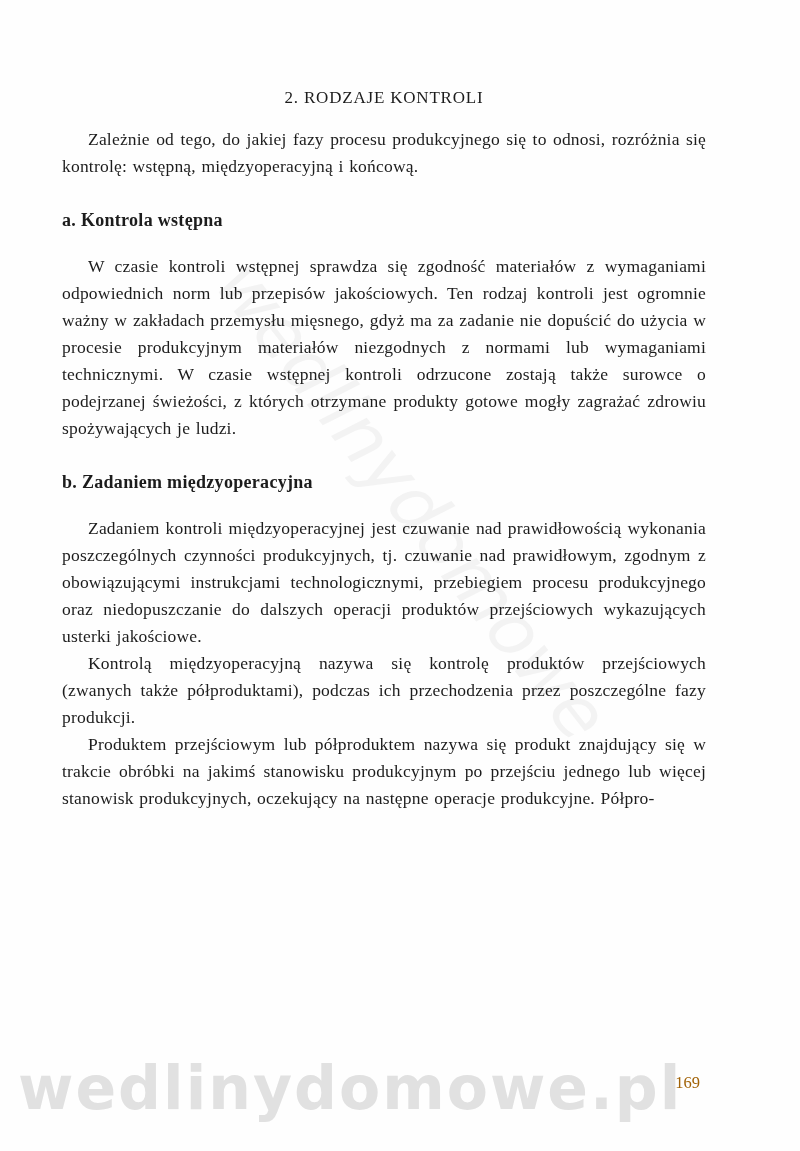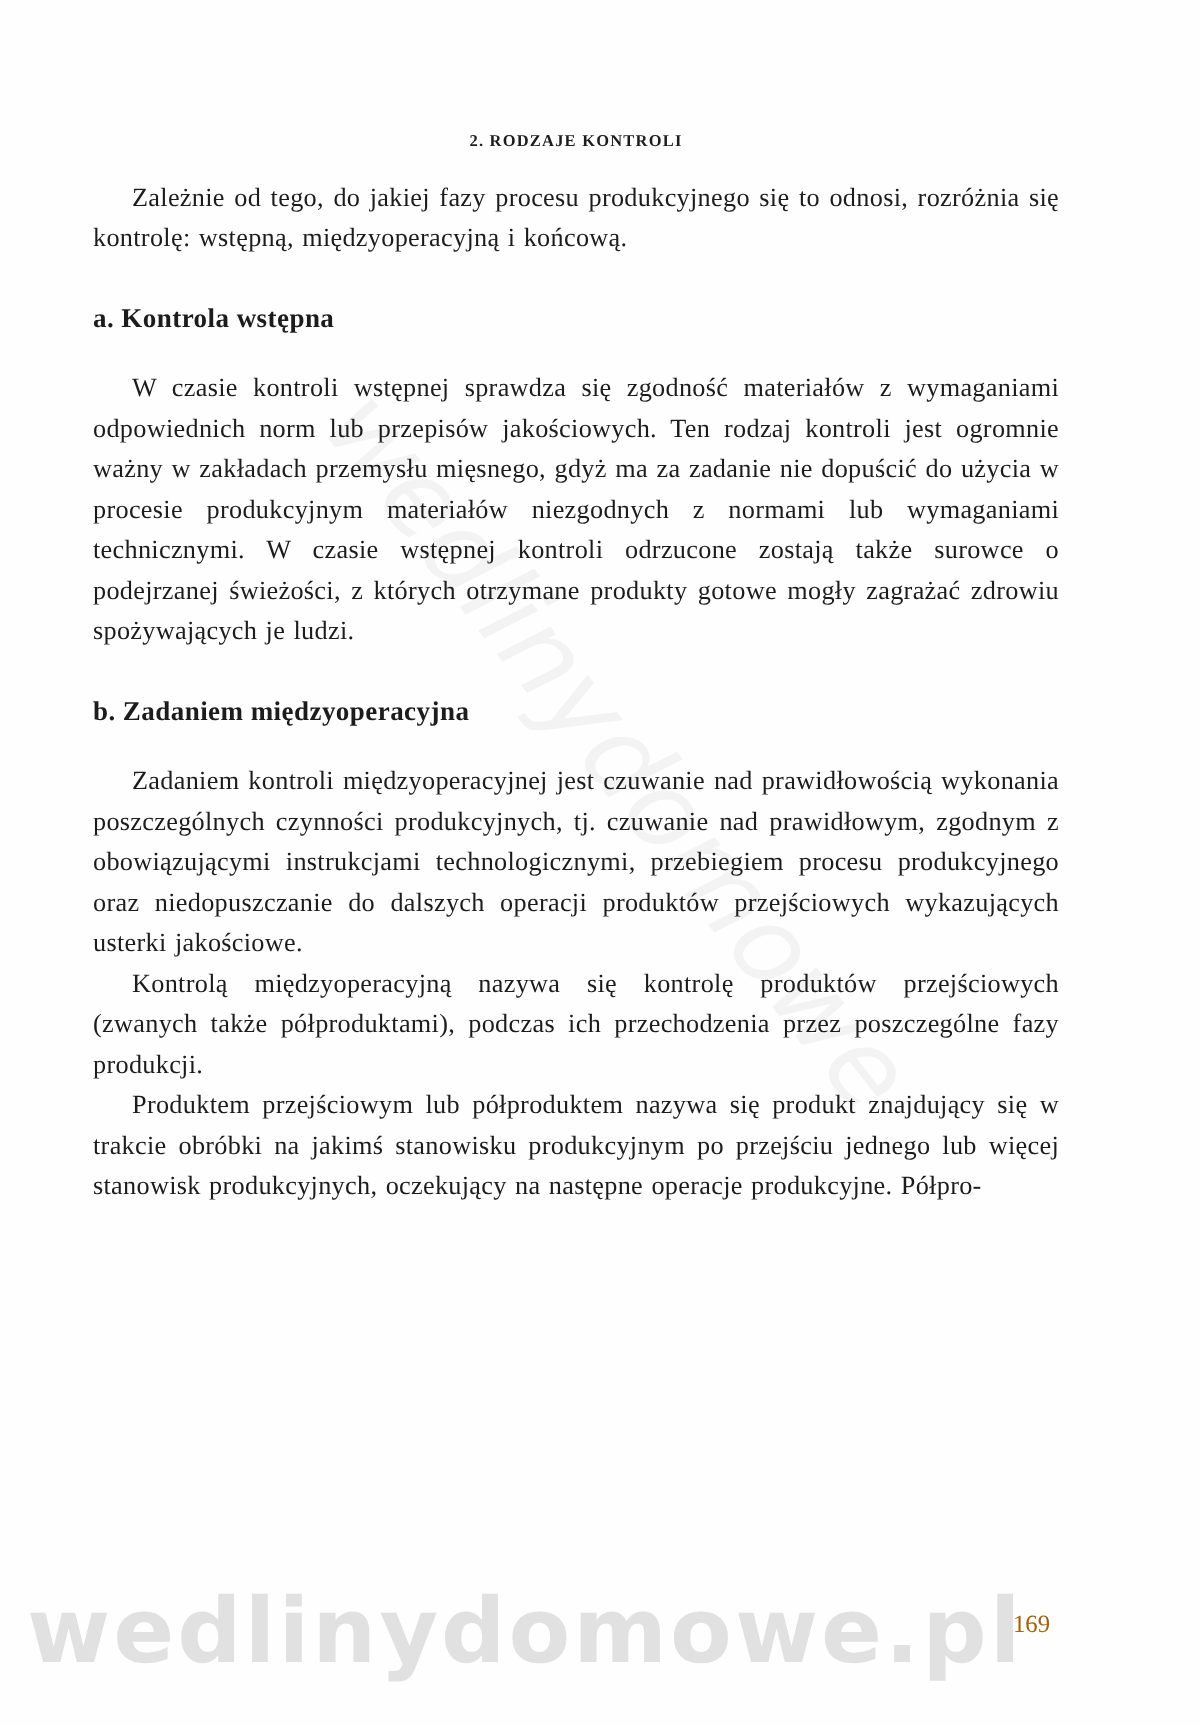--- a/index.html
+++ b/index.html
@@ -27,22 +27,22 @@
     line-height: 27px;
     text-align: justify;
     margin: 0 0 0 0;
     letter-spacing: 0.2px;
     word-spacing: 1px;
   }
   p.indent {
     text-indent: 26px;
   }
   h2.section-heading {
-    font-size: 11px;
-    font-weight: bold;
+    font-size: 17px;
+    font-weight: normal;
     text-align: center;
     letter-spacing: 0.8px;
     margin: 26px 0 18px 0;
   }
   h3.sub-heading {
     font-size: 18px;
     font-weight: bold;
     letter-spacing: 0.3px;
     margin: 30px 0 22px 0;
   }

